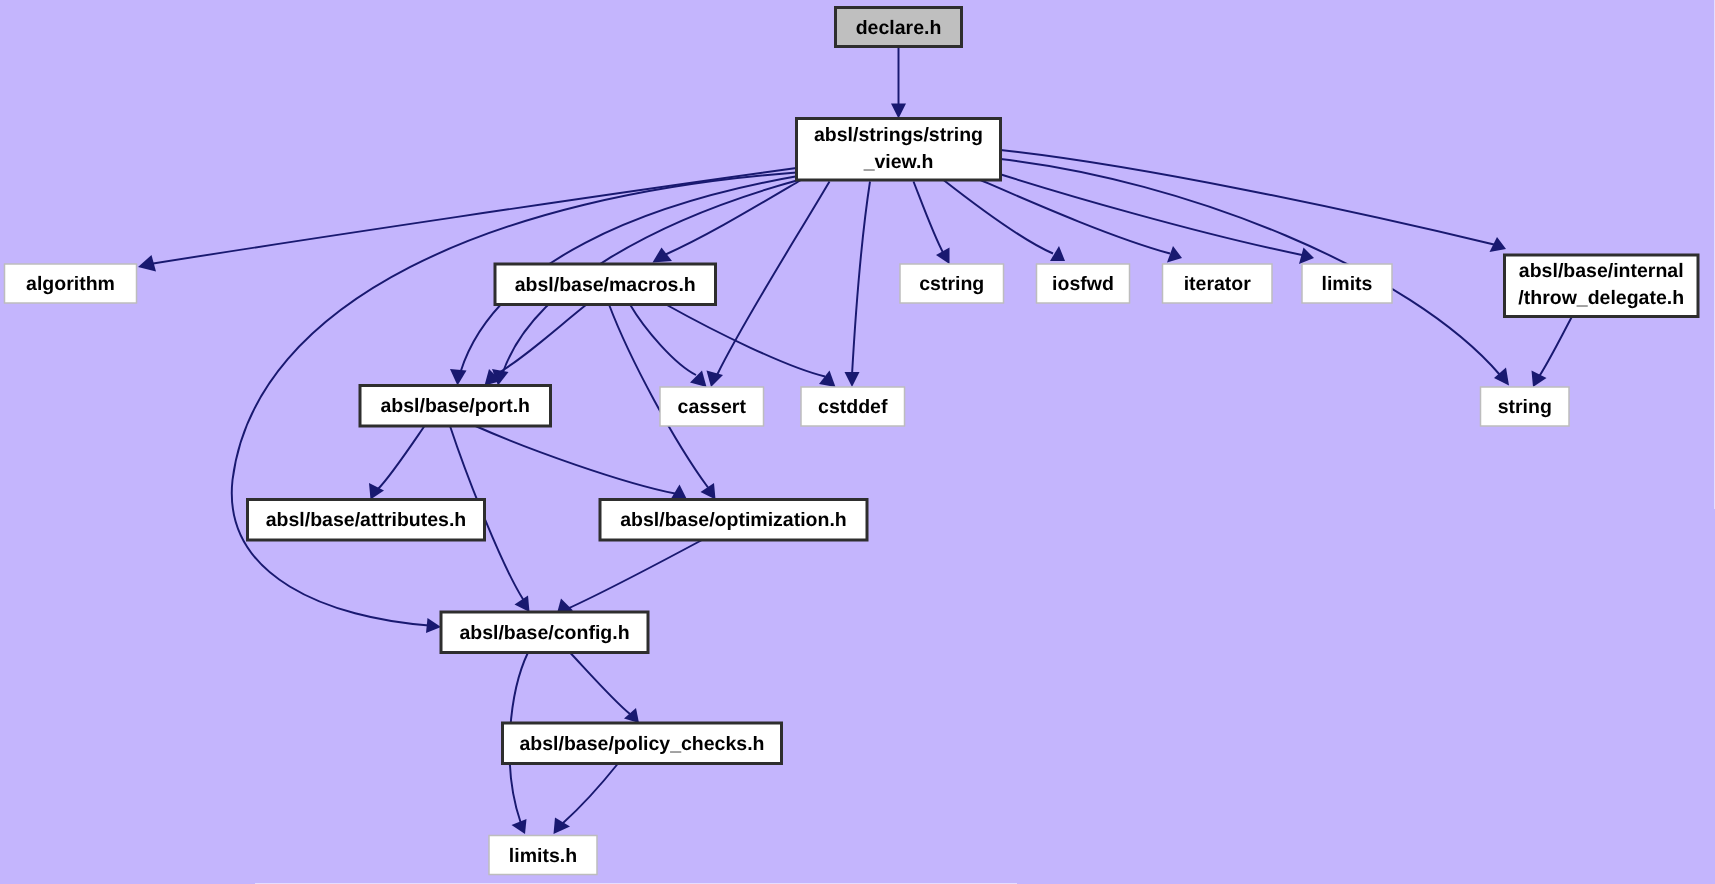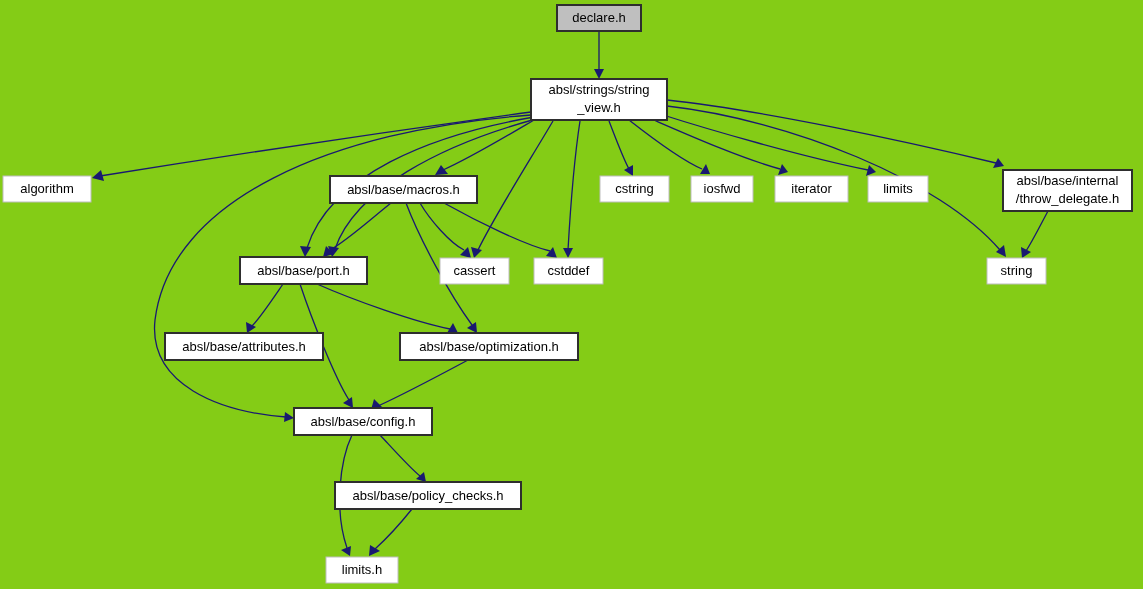--- a/index.html
+++ b/index.html
@@ -4,23 +4,24 @@
 <style>
   html, body {
     margin: 0;
     padding: 0;
     background: #ffffff;
   }
   #graph-root {
     position: relative;
     width: 1143px;
     height: 589px;
-    background: #84cc16;
+    background: #c4b5fd;
     font-family: "Liberation Sans", sans-serif;
     overflow: hidden;
+    font-weight: bold;
   }
   svg#dep-graph {
     display: block;
     width: 1143px;
     height: 589px;
   }
   .node-box {
     fill: #ffffff;
     stroke: #404040;
     stroke-width: 1;

